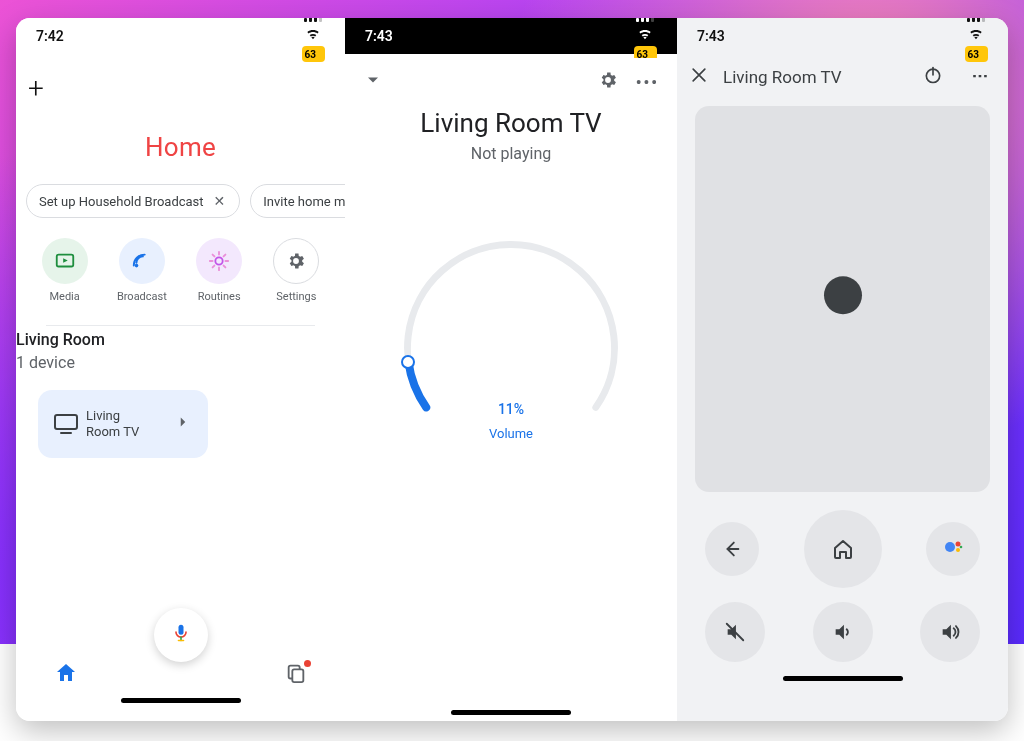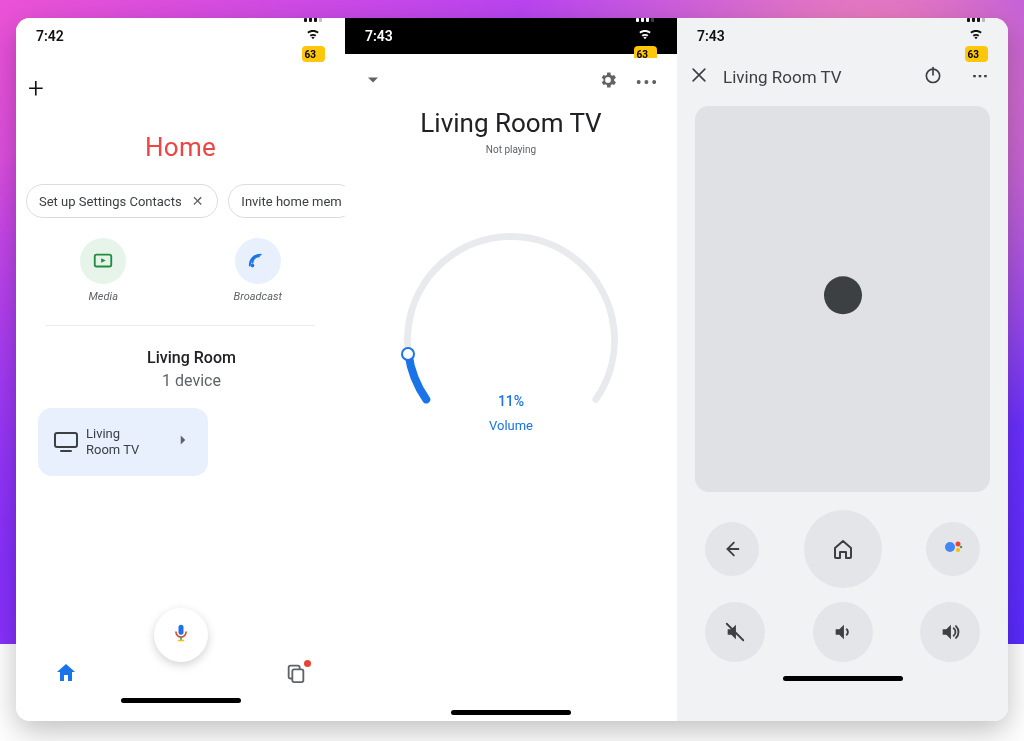--- a/index.html
+++ b/index.html
@@ -35,29 +35,29 @@
   .batt { display:inline-flex; align-items:center; gap:2px; background:#ffc60a; color:#000; border-radius:4px; padding:0 3px; height:16px; font-size:10px; font-weight:700; }
   .batt::after{content:""; width:2px; height:8px; background:#ffc60a; border-radius:1px; margin-left:2px;}
 
   
   .s1 .add { position:absolute; top:54px; left:12px; font-size:28px; font-weight:300; color:#111; cursor:pointer; }
   .s1 .home-title { text-align:center; font-size:26px; font-weight:400; color:#ef4444; margin-top:78px; letter-spacing:.2px; }
   .chips { display:flex; gap:10px; padding: 22px 10px 0 10px; overflow:hidden; white-space:nowrap; }
   .chip { display:inline-flex; align-items:center; gap:8px; border:1px solid #dadce0; border-radius:18px; height:34px; padding:0 12px; font-size:13px; color:#3c4043; background:#fff; flex:0 0 auto; }
   .chip .x { font-size:14px; color:#5f6368; padding:2px; }
   .quick-row { display:flex; justify-content:space-around; padding: 20px 10px 0 10px; }
-  .qa { width:72px; display:flex; flex-direction:column; align-items:center; gap:6px;font-style:italic; }
+  .qa { width:72px; display:flex; flex-direction:column; align-items:center; gap:6px; }
   .qa .bub { width:46px; height:46px; border-radius:50%; display:flex; align-items:center; justify-content:center; }
   .qa .lbl { font-size:11px; color:#5f6368; }
   .bub.green { background:#e6f4ea; color:#1e8e3e; }
   .bub.blue  { background:#e8f0fe; color:#1a73e8; }
   .bub.purple{ background:#f3e8fd; color:#c355e8; }
   .bub.outline{ background:#fff; border:1px solid #dadce0; color:#5f6368; }
   .sep { height:1px; background:#e8eaed; margin: 22px 30px 0 30px; }
-  .room-head { text-align:center; margin-top:22px;padding-left:22px; }
+  .room-head { margin-top:4px; }
   .room-head .rn { font-size:16px; color:#202124; font-weight:500; }
   .room-head .rc { font-size:16px; color:#5f6368; margin-top:4px; }
   .device-card { margin:18px 22px 0 22px; background:#e8f0fe; border-radius:14px; height:68px;
     display:flex; align-items:center; padding:0 16px; gap:8px; color:#3c4043; cursor:pointer; width:170px;}
   .device-card .nm { font-size:13px; line-height:1.25; }
   .device-card .chev { margin-left:auto; color:#5f6368; }
   .tv-ic svg{width:24px;height:20px;display:block;}
 
   .s1 .bottom { position:absolute; left:0; right:0; bottom:18px; }
   .fab { width:54px; height:54px; border-radius:50%; background:#fff; box-shadow:0 3px 10px rgba(0,0,0,.18); display:flex; align-items:center; justify-content:center; margin:0 auto; position:relative; top:14px; }
@@ -65,21 +65,21 @@
   .navbar1 .ni { color:#5f6368; position:relative; }
   .navbar1 .ni.active { color:#1a73e8; }
   .dot-badge { position:absolute; top:-2px; right:-4px; width:7px; height:7px; border-radius:50%; background:#ea4335; }
   .home-ind { width:120px; height:5px; background:#000; border-radius:3px; margin: 8px auto 0 auto; }
 
   
   .s2 .sheet { background:#fff; border-top-left-radius:14px; border-top-right-radius:14px; margin-top:4px; height:calc(100% - 40px); position:relative; }
   .s2 .sheet-top { display:flex; align-items:center; justify-content:space-between; padding: 12px 18px 0 18px; color:#5f6368; }
   .s2 .sheet-top .lft, .s2 .sheet-top .rgt { display:flex; align-items:center; gap:18px; }
   .s2 .device-title { text-align:center; font-size:26px; color:#202124; margin-top:14px; font-weight:400; }
-  .s2 .sub { text-align:center; font-size:10px; color:#5f6368; margin-top:6px; }
+  .s2 .sub { text-align:center; font-size:16px; color:#5f6368; margin-top:6px; }
   .dial { width:230px; height:230px; margin: 70px auto 0 auto; position:relative; }
   .dial svg { width:230px; height:230px; display:block; }
   .dial .knob { position:absolute; width:14px; height:14px; background:#fff; border:2px solid #1a73e8; border-radius:50%; }
   .dial .pct { position:absolute; left:0; right:0; bottom:46px; text-align:center; color:#1a73e8; font-size:14px; font-weight:500; }
   .dial .vlabel { position:absolute; left:0; right:0; bottom:22px; text-align:center; color:#1a73e8; font-size:13px; }
   .remote-btn { position:absolute; left:14px; bottom:28px; display:flex; align-items:center; gap:10px;
     border:1px solid #dadce0; border-radius:20px; height:38px; padding:0 16px; background:#fff; font-size:14px; color:#3c4043; }
   .remote-ic { width:10px; height:20px; border:2px solid #1a73e8; border-radius:5px; position:relative; }
   .remote-ic::before{content:""; position:absolute; top:3px; left:2px; width:3px; height:3px; background:#ea4335; border-radius:50%; }
   .s2 .home-ind { position:absolute; left:0; right:0; bottom:6px; }
@@ -133,21 +133,21 @@
             </span>
         </span>
       </div>
 
       <div class="add clickable">+</div>
 
       <div class="home-title">Home</div>
 
       <div class="chips">
         <div class="chip clickable">
-          <span>Set up Settings Contacts</span>
+          <span>Set up Household Broadcast</span>
           <span class="x clickable">✕</span>
         </div>
         <div class="chip clickable">
           <span>Invite home mem</span>
         </div>
       </div>
 
       <div class="quick-row">
         <div class="qa">
           <div class="bub green">
@@ -159,20 +159,46 @@
           <div class="lbl">Media</div>
         </div>
         <div class="qa">
           <div class="bub blue">
             <svg width="22" height="22" viewBox="0 0 24 24">
                 <path fill="none" stroke="currentColor" stroke-width="2" stroke-linecap="round" d="M6 14c0-4 3-7 7-7M6 14c0-1 0-1 0 0 M3 17c0-7 5-12 12-12"></path>
                 <circle cx="6" cy="17" r="2" fill="currentColor"></circle>
               </svg>
           </div>
           <div class="lbl">Broadcast</div>
+        </div>
+        <div class="qa">
+          <div class="bub purple">
+            <svg width="22" height="22" viewBox="0 0 24 24">
+                <circle cx="12" cy="12" r="4" fill="none" stroke="currentColor" stroke-width="2"></circle>
+                <g stroke="#ea8fd8" stroke-width="2" stroke-linecap="round">
+                  <line x1="12" y1="2" x2="12" y2="5"></line>
+                  <line x1="12" y1="19" x2="12" y2="22"></line>
+                  <line x1="2" y1="12" x2="5" y2="12"></line>
+                  <line x1="19" y1="12" x2="22" y2="12"></line>
+                  <line x1="5" y1="5" x2="7" y2="7"></line>
+                  <line x1="17" y1="17" x2="19" y2="19"></line>
+                  <line x1="5" y1="19" x2="7" y2="17"></line>
+                  <line x1="17" y1="7" x2="19" y2="5"></line>
+                </g>
+              </svg>
+          </div>
+          <div class="lbl">Routines</div>
+        </div>
+        <div class="qa">
+          <div class="bub outline">
+            <svg width="20" height="20" viewBox="0 0 24 24">
+                <path fill="currentColor" d="M19.4 13a7.5 7.5 0 000-2l2.1-1.6-2-3.5-2.5 1a7.5 7.5 0 00-1.7-1L15 3h-4l-.3 2.9a7.5 7.5 0 00-1.7 1l-2.5-1-2 3.5L6.6 11a7.5 7.5 0 000 2l-2.1 1.6 2 3.5 2.5-1a7.5 7.5 0 001.7 1L11 21h4l.3-2.9a7.5 7.5 0 001.7-1l2.5 1 2-3.5L19.4 13zM12 15.5A3.5 3.5 0 1115.5 12 3.5 3.5 0 0112 15.5z"></path>
+              </svg>
+          </div>
+          <div class="lbl">Settings</div>
         </div>
       </div>
 
       <div class="sep"></div>
 
       <div class="room-head">
         <div class="rn">Living Room</div>
         <div class="rc">1 device</div>
       </div>
 

